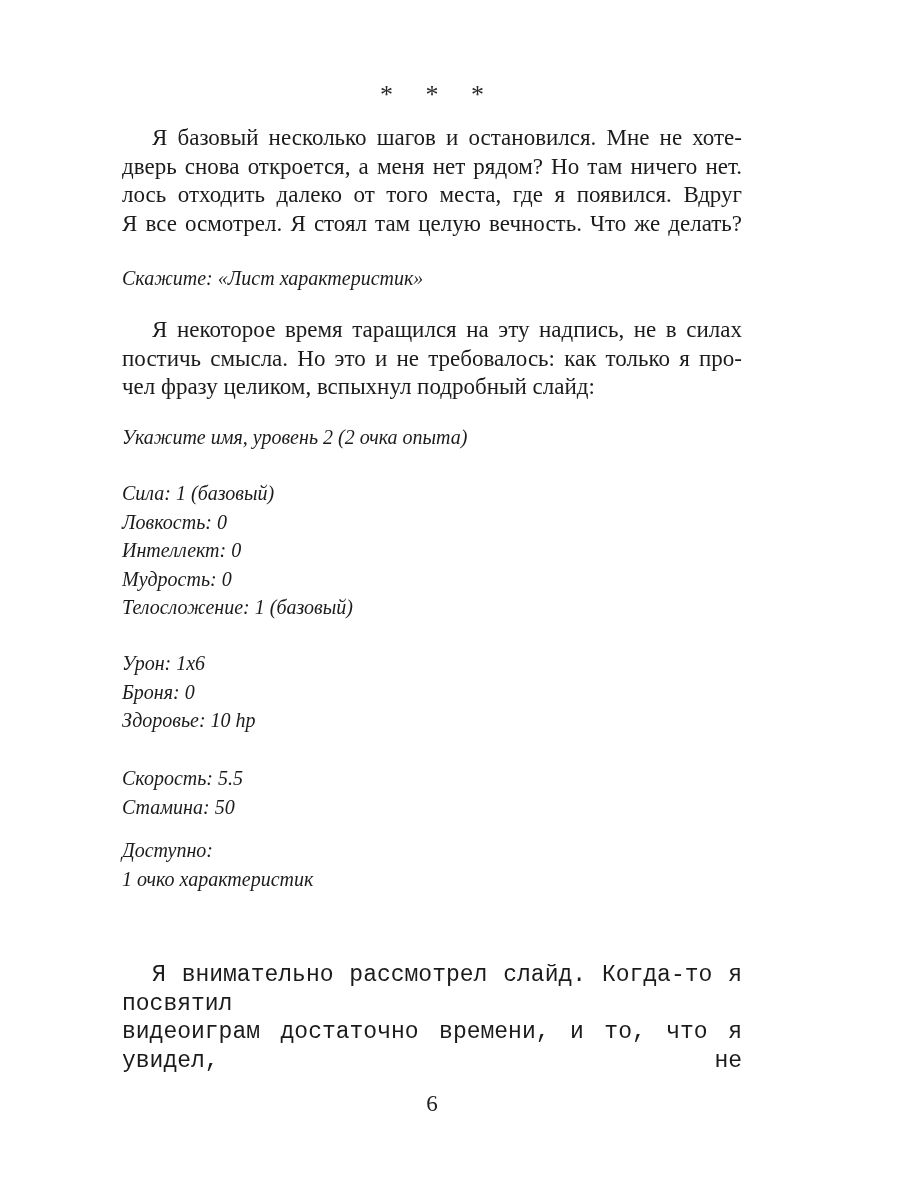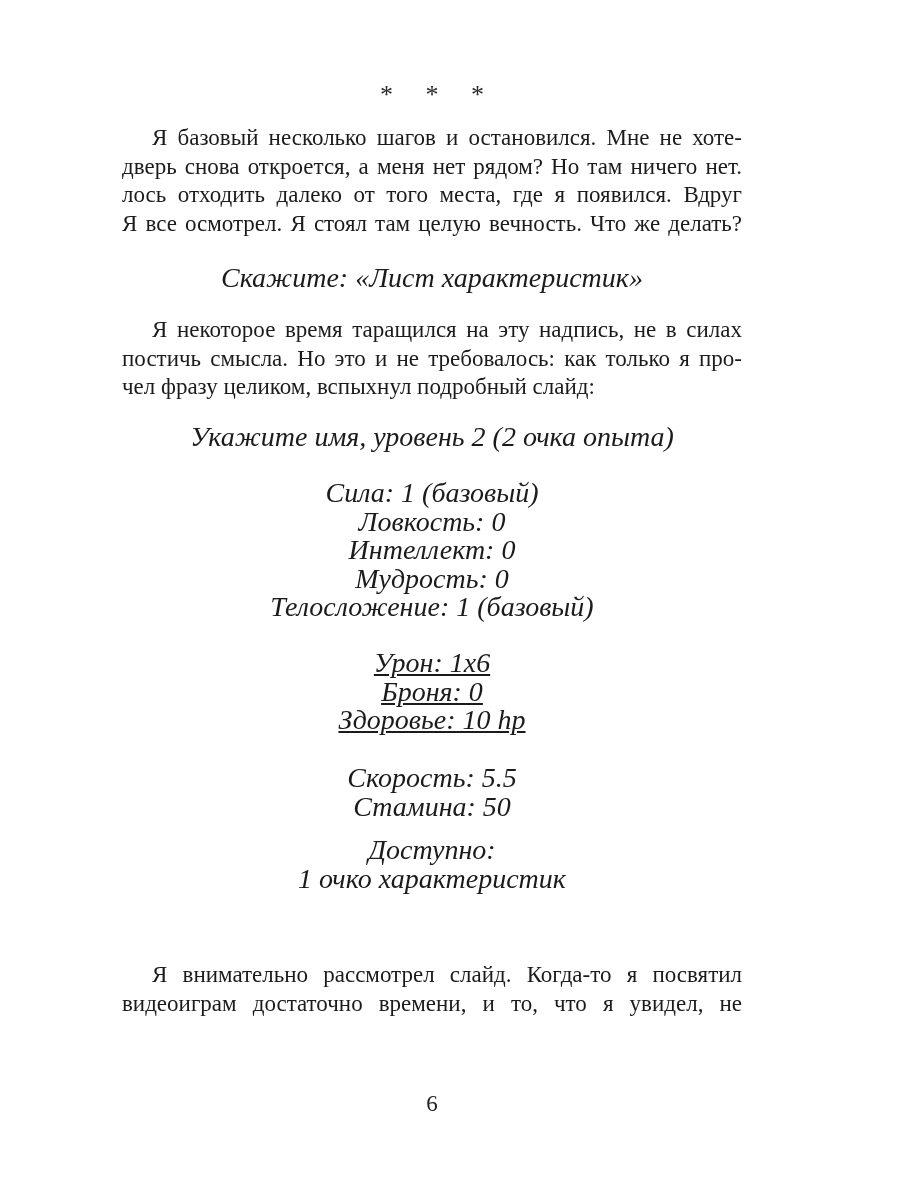--- a/index.html
+++ b/index.html
@@ -33,35 +33,35 @@
   }
 
   
   .para { font-size: 23px; line-height: 28.5px; }
   .para .jl { text-align: justify; text-align-last: justify; }
   .para .jl.first { text-indent: 30px; }
   .para .jl.natural { text-align-last: left; }
 
   
   .sysblock {
-    font-size: 28px;
+    font-size: 20px;
     line-height: 28.5px;
     font-style: italic;
-    text-align: center;
+    text-align: left;
   }
 
   .p1 { top: 124px; }
   .invocation { top: 264px; }
   .p2 { top: 316px; }
   .sheet-header { top: 423px; }
   .attributes { top: 479px; }
-  .combat { top: 649px; text-decoration: underline; }
+  .combat { top: 649px; }
   .resources { top: 764px; }
   .available { top: 836px; }
-  .p3 { top: 961px; }
+  .p3 { top: 961px; font-family: Liberation Mono, monospace; }
 
   .page-number {
     top: 1090px;
     text-align: center;
     font-size: 23px;
     line-height: 28.5px;
     color: #222222;
   }
 </style>
 </head>

